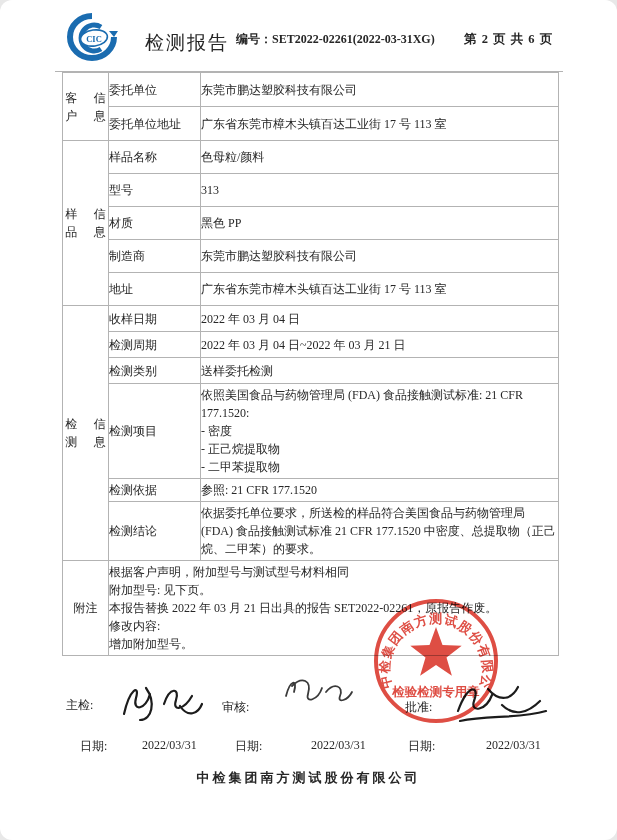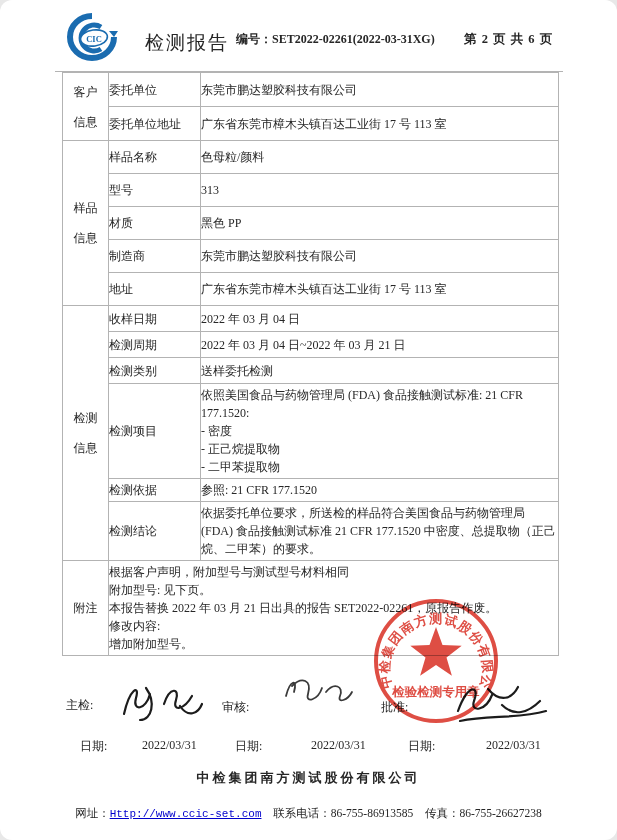--- a/index.html
+++ b/index.html
@@ -8,21 +8,21 @@
   
   .hdr-logo{position:absolute;left:63px;top:13px;}
   .hdr-title{position:absolute;left:145px;top:30px;font-size:19px;font-weight:normal;letter-spacing:2px;}
   .hdr-no{position:absolute;left:236px;top:31px;font-size:12px;font-weight:bold;}
   .hdr-page{position:absolute;left:464px;top:31px;font-size:12.5px;font-weight:bold;letter-spacing:1px;}
   .hdr-rule{position:absolute;left:55px;top:71px;width:508px;height:0;border-top:1.5px solid #b3b3b3;}
   
   table.report{position:absolute;left:62px;top:72px;width:496px;border-collapse:collapse;table-layout:fixed;}
   table.report td{border:1px solid #b3b3b3;font-size:12px;line-height:1.5;vertical-align:middle;padding:2px 0;}
   td.sec{text-align:center;}
-  .sec-inner{display:flex;flex-direction:column;align-items:center;justify-content:center;gap:12px;}
+  .sec-inner{display:flex;flex-direction:row;align-items:center;justify-content:center;gap:12px;}
   td.lbl{padding-left:9px;}
   td.val{padding-left:13px;}
   td.multi{padding:5px 13px;line-height:1.55;}
   td.notes{padding:6px 12px;line-height:1.72;}
   .h34{height:34px}.h33{height:33px}.h26{height:26px}.h90{height:90px}.h23{height:23px}.h48{height:48px}.h95{height:95px}
   
   .sig-label{position:absolute;font-size:12px;}
   .sig-date-label{position:absolute;font-size:12px;}
   .sig-date{position:absolute;font-size:12px;font-family:"Liberation Serif","DejaVu Serif",serif;}
   .sig-svg{position:absolute;}
@@ -159,21 +159,21 @@
   </table>
 
   <span class="sig-label" style="left:66px;top:697px">主检:</span>
   <svg class="sig-svg" style="left:112px;top:676px" width="100" height="52" viewBox="0 0 100 52">
     <path d="M12,38 C18,12 28,8 24,22 C20,36 34,34 38,18 M34,12 C44,26 40,44 28,44 M52,28 C58,10 68,12 64,24 C60,36 72,34 80,20 M68,30 C76,42 86,38 90,28" fill="none" stroke="#1c1c1c" stroke-width="2.2" stroke-linecap="round"></path>
   </svg>
   <span class="sig-label" style="left:222px;top:699px">审核:</span>
   <svg class="sig-svg" style="left:272px;top:670px" width="90" height="48" viewBox="0 0 90 48">
     <path d="M14,26 C18,10 26,8 22,22 M20,16 C30,6 40,10 36,24 C33,34 46,30 50,18 M54,22 C62,12 72,16 68,26 C65,34 76,30 80,22" fill="none" stroke="#3a3a3a" stroke-width="1.8" stroke-linecap="round"></path>
   </svg>
-  <span class="sig-label" style="left:381px;top:699px">批准:</span>
+  <span class="sig-label" style="left:405px;top:699px">批准:</span>
   <svg class="sig-svg" style="left:448px;top:675px" width="110" height="56" viewBox="0 0 110 56">
     <path d="M10,36 C20,8 32,10 26,26 C22,38 38,36 44,20 M40,14 C52,28 64,24 70,12 M54,30 C66,42 80,38 92,26 M12,46 C40,40 70,44 98,36" fill="none" stroke="#1c1c1c" stroke-width="2.2" stroke-linecap="round"></path>
   </svg>
 
   <span class="sig-date-label" style="left:80px;top:738px">日期:</span>
   <span class="sig-date" style="left:142px;top:738px">2022/03/31</span>
   <span class="sig-date-label" style="left:235px;top:738px">日期:</span>
   <span class="sig-date" style="left:311px;top:738px">2022/03/31</span>
   <span class="sig-date-label" style="left:408px;top:738px">日期:</span>
   <span class="sig-date" style="left:486px;top:738px">2022/03/31</span>
@@ -184,21 +184,14 @@
     <defs>
         <path id="arcTop" d="M 22,93 A 47,47 0 1 1 108,93" fill="none"></path>
       </defs>
     <text font-size="13" fill="#da352a" font-weight="bold" font-family="Liberation Serif, DejaVu Serif, serif">
       <textPath href="#arcTop" startOffset="2" textLength="196">中检集团南方测试股份有限公司</textPath>
     </text>
     <text x="65" y="100" text-anchor="middle" font-size="12.5" font-weight="bold" fill="#da352a" font-family="Liberation Serif, DejaVu Serif, serif">检验检测专用章</text>
   </svg>
 
   <div class="ft ft-company">中检集团南方测试股份有限公司</div>
-  <div class="ft ft-line2">
-    <span>网址：</span><a class="ft-link" href="#">Http://www.ccic-set.com</a>
-    <span style="display:inline-block;width:6px"></span>
-    <span>联系电话：</span><span>86-755-86913585</span>
-    <span style="display:inline-block;width:6px"></span>
-    <span>传真：</span><span>86-755-26627238</span>
-  </div>
 
 </div>
 
 </body></html>

